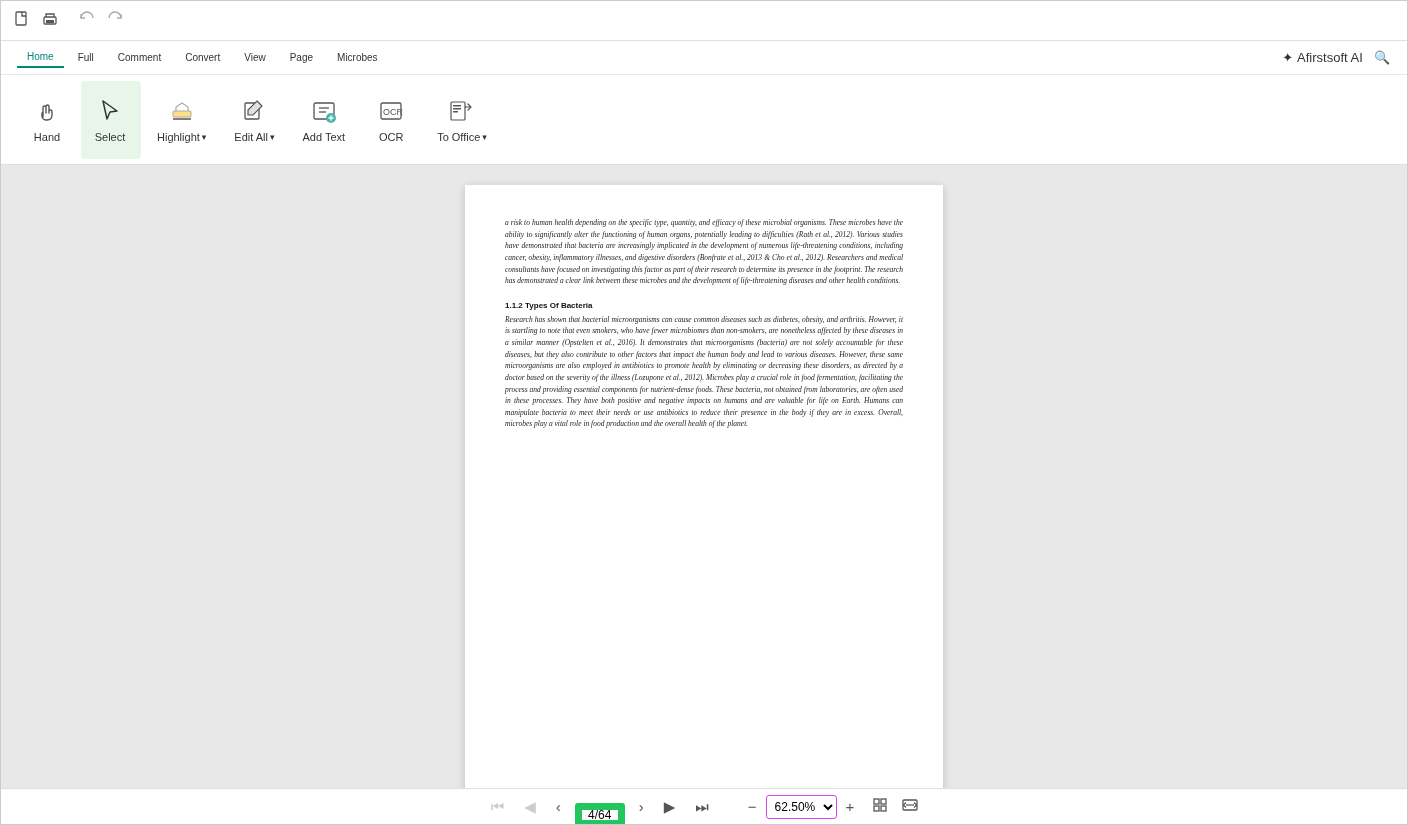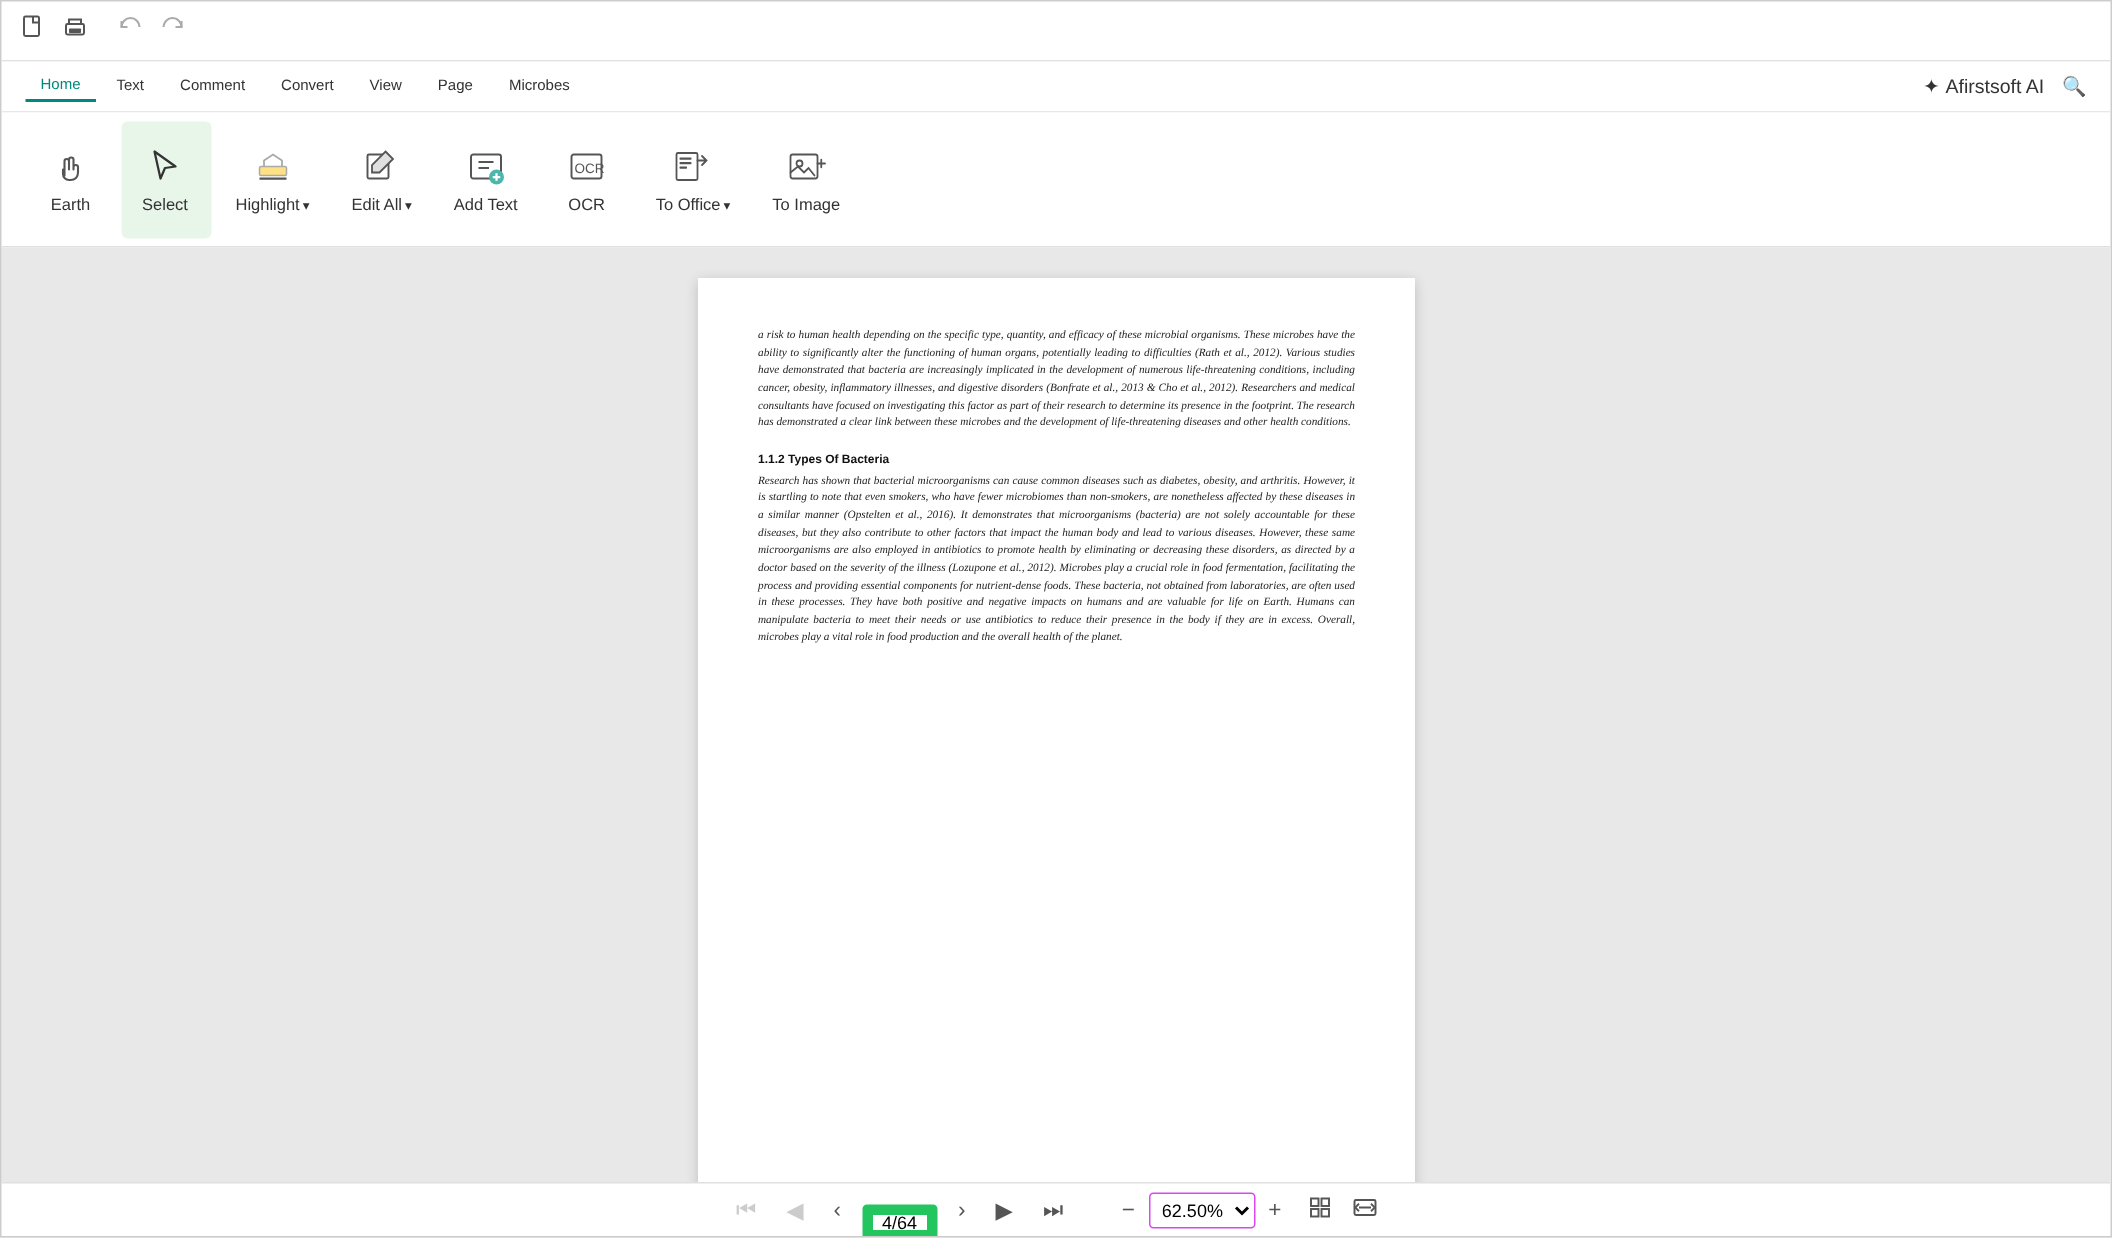--- a/index.html
+++ b/index.html
@@ -188,40 +188,40 @@
       <svg width="18" height="18" viewBox="0 0 18 18" fill="none">
           <path d="M14 9 C14 5.7 11.3 3 8 3 C4.7 3 2 5.7 2 9" stroke="#aaa" stroke-width="1.4" fill="none"></path>
           <polyline points="14,5 14,9 10,9" stroke="#aaa" stroke-width="1.4" fill="none"></polyline>
         </svg>
     </span>
   </div>
 </div>
 
 <div class="menu-bar">
   <span class="menu-item active">Home</span>
-  <span class="menu-item">Text</span>
+  <span class="menu-item">Full</span>
   <span class="menu-item">Comment</span>
   <span class="menu-item">Convert</span>
   <span class="menu-item">View</span>
   <span class="menu-item">Page</span>
   <span class="menu-item">Microbes</span>
   <div class="menu-ai">
     <span class="ai-icon">✦</span>
     <span style="font-size:13px;color:#333;cursor:pointer;">Afirstsoft AI</span>
     <span class="search-icon-menu">🔍</span>
   </div>
 </div>
 
 <div class="toolbar">
 
   <button class="tool-btn">
     <svg class="svg-icon" viewBox="0 0 28 28" fill="none">
       <path d="M10 20V10.5a1.5 1.5 0 013 0V16m0 0V9.5a1.5 1.5 0 013 0V16m0 0v-1.5a1.5 1.5 0 013 0V18c0 3-2 5-5 5h-1c-2.2 0-4-1.8-4-4v-3" stroke="#555" stroke-width="1.4" fill="none" stroke-linecap="round"></path>
     </svg>
-    <span class="label">Earth</span>
+    <span class="label">Hand</span>
   </button>
 
   <button class="tool-btn active">
     <svg class="svg-icon" viewBox="0 0 28 28" fill="none">
       <path d="M7 4l14 10-7 1-3 7L7 4z" stroke="#333" stroke-width="1.5" fill="none" stroke-linejoin="round"></path>
     </svg>
     <span class="label">Select</span>
   </button>
 
   <button class="tool-btn">
@@ -280,29 +280,20 @@
       <rect x="5" y="14" width="5" height="1.5" rx="0.5" fill="#555"></rect>
     </svg>
     <span class="label">
       <span class="label-with-arrow">
         <span>To Office</span>
         <span style="font-size:9px;">▾</span>
       </span>
     </span>
   </button>
 
-  <button class="tool-btn">
-    <svg class="svg-icon" viewBox="0 0 28 28" fill="none">
-      <rect x="3" y="6" width="18" height="16" rx="1.5" stroke="#555" stroke-width="1.2" fill="none"></rect>
-      <circle cx="9" cy="12" r="2" stroke="#555" stroke-width="1.2" fill="none"></circle>
-      <path d="M3 18l5-4 4 4 3-3 4 5" stroke="#555" stroke-width="1.2" fill="none" stroke-linecap="round"></path>
-      <path d="M21 12h5M23.5 9.5v5" stroke="#555" stroke-width="1.2" stroke-linecap="round"></path>
-    </svg>
-    <span class="label">To Image</span>
-  </button>
 
 </div>
 
 <div class="main-content">
 
   <div style="background:#fff; width:478px; height:16px; box-shadow:0 2px 8px rgba(0,0,0,0.12); margin-bottom:0;"></div>
 
   <div class="pdf-page">
     <p class="doc-text">a risk to human health depending on the specific type, quantity, and efficacy of these microbial organisms. These microbes have the ability to significantly alter the functioning of human organs, potentially leading to difficulties (Rath et al., 2012). Various studies have demonstrated that bacteria are increasingly implicated in the development of numerous life-threatening conditions, including cancer, obesity, inflammatory illnesses, and digestive disorders (Bonfrate et al., 2013 &amp; Cho et al., 2012). Researchers and medical consultants have focused on investigating this factor as part of their research to determine its presence in the footprint. The research has demonstrated a clear link between these microbes and the development of life-threatening diseases and other health conditions.</p>
     <p class="doc-section-title">1.1.2 Types Of Bacteria</p>

